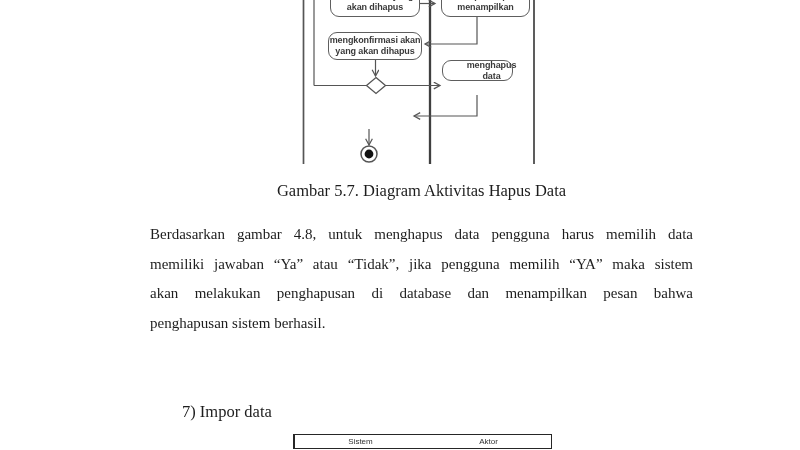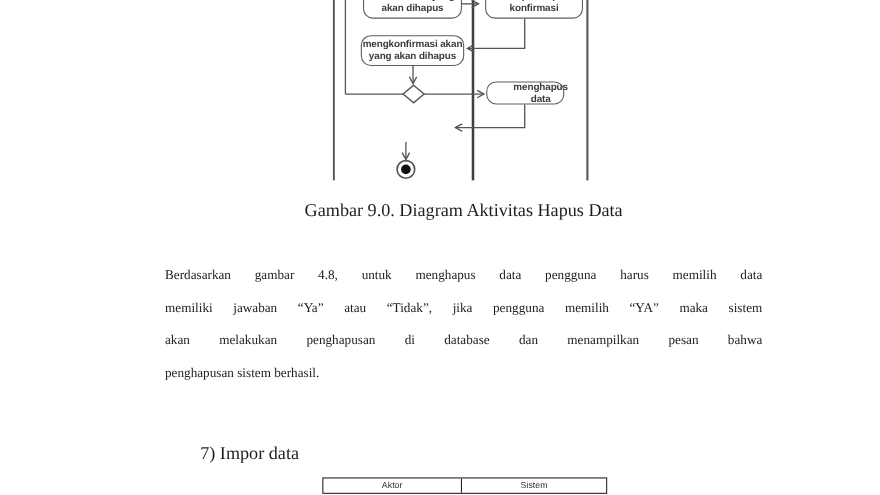--- a/index.html
+++ b/index.html
@@ -8,25 +8,25 @@
   
   .diagram{position:absolute;left:0;top:0;width:800px;height:170px;overflow:hidden;}
   .diagram svg{position:absolute;left:0;top:0;}
   .node{position:absolute;background:#ffffff;border:1.4px solid #5e5e5e;border-radius:9px;
         box-sizing:border-box;display:flex;flex-direction:column;align-items:center;justify-content:center;
         font-family:"Liberation Sans",sans-serif;font-size:9px;line-height:11px;font-weight:600;
         color:#3a3a3a;text-align:center;letter-spacing:-0.1px;}
   .n-memilih{left:330px;top:-13px;width:90px;height:30px;}
   .n-menampilkan{left:441px;top:-13px;width:89px;height:30px;}
   .n-mengkonfirmasi{left:328px;top:32px;width:94px;height:28px;}
-  .n-menghapus{left:442px;top:74px;width:71px;height:21px;padding-left:28px;}
+  .n-menghapus{left:442px;top:60px;width:71px;height:21px;padding-left:28px;}
   .n-melihat{left:323px;top:103px;width:89px;height:27px;}
   
   .caption{position:absolute;left:150px;top:181px;width:543px;text-align:center;font-size:16.5px;}
-  .para{position:absolute;left:150px;top:236px;width:543px;font-size:12px;}
+  .para{position:absolute;left:150px;top:220px;width:543px;font-size:15px;}
   .pline{line-height:29.5px;height:29.5px;}
   .just{text-align:justify;text-align-last:justify;}
   .subheading{position:absolute;left:150px;top:402px;font-size:16.5px;margin-left:32px;}
   
   .ntable{position:absolute;left:293px;top:434px;width:259px;height:15px;box-sizing:border-box;
           border:1.6px solid #262626;display:flex;background:#fff;}
   .ncell{display:flex;align-items:center;justify-content:center;box-sizing:border-box;
          font-family:"Liberation Sans",sans-serif;font-size:8px;color:#333;}
   .nc1{width:125px;}
   .nc2{flex:1;border-left:1.4px solid #262626;}
@@ -61,40 +61,40 @@
         <circle cx="369" cy="154" r="4.4" fill="#111111" stroke="none"></circle>
       </g>
     </svg>
 
     <div class="node n-memilih">
       <span>memilih data yang</span>
       <span>akan dihapus</span>
     </div>
     <div class="node n-menampilkan">
       <span>menampilkan pesan</span>
-      <span>konfirmasi</span>
+      <span>menampilkan</span>
     </div>
     <div class="node n-mengkonfirmasi">
       <span>mengkonfirmasi akan</span>
       <span>yang akan dihapus</span>
     </div>
     <div class="node n-menghapus">
       <span>menghapus data</span>
     </div>
   </div>
 
-  <div class="caption">Gambar 9.0. Diagram Aktivitas Hapus Data</div>
+  <div class="caption">Gambar 5.7. Diagram Aktivitas Hapus Data</div>
 
   <div class="para">
     <div class="pline just">Berdasarkan gambar 4.8, untuk menghapus data pengguna harus memilih data</div>
     <div class="pline just">memiliki jawaban “Ya” atau “Tidak”, jika pengguna memilih “YA” maka sistem</div>
     <div class="pline just">akan melakukan penghapusan di database dan menampilkan pesan bahwa</div>
     <div class="pline">penghapusan sistem berhasil.</div>
   </div>
 
   <div class="subheading">7) Impor data</div>
 
   <div class="ntable">
+    <div class="ncell nc2">Sistem</div>
     <div class="ncell nc1">Aktor</div>
-    <div class="ncell nc2">Sistem</div>
   </div>
 
 </div>
 
 </body></html>

